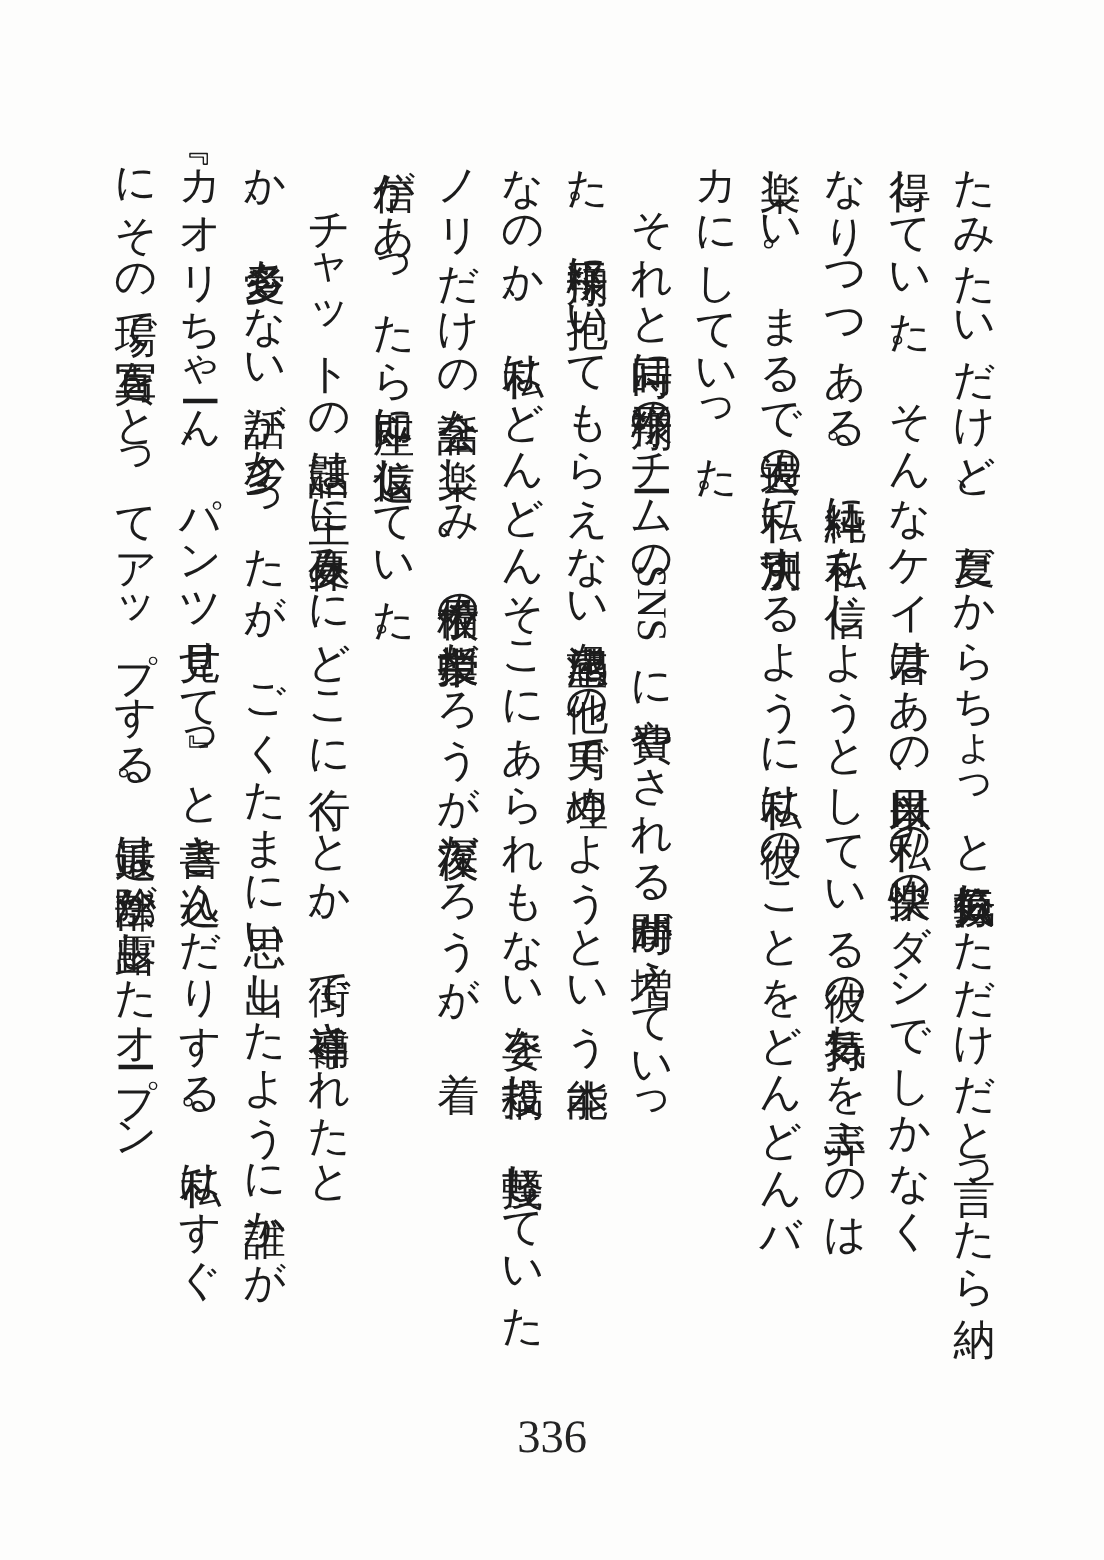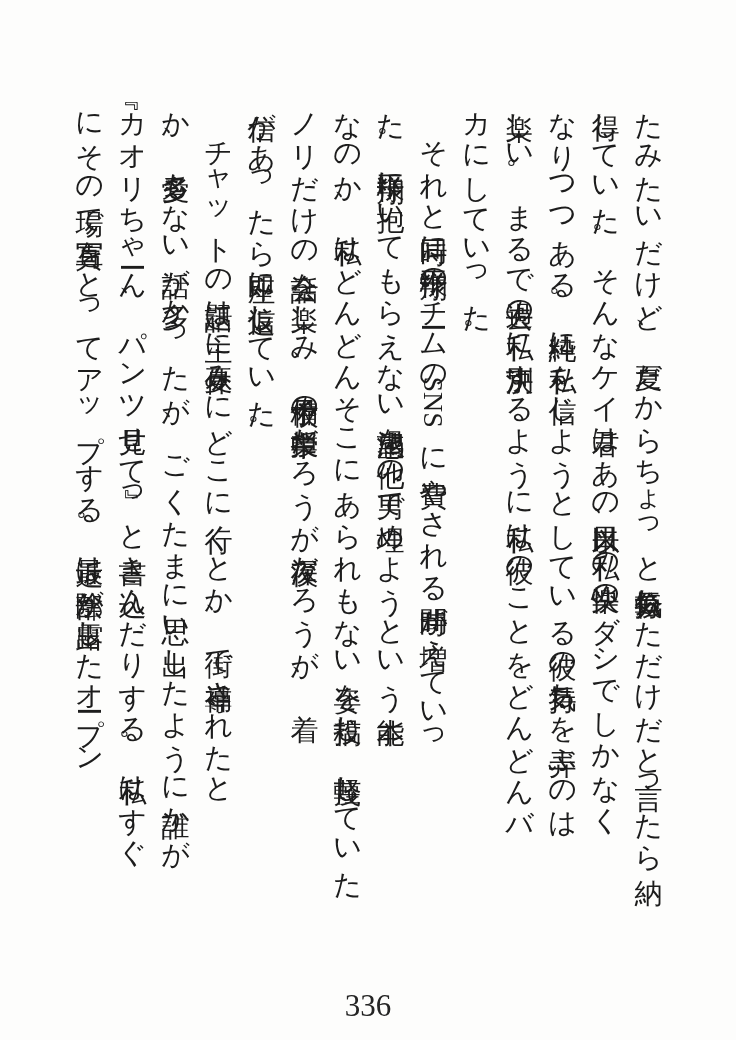--- a/index.html
+++ b/index.html
@@ -27,21 +27,21 @@
     line-height: 43px;
     letter-spacing: 0;
   }
   .text-column {
     white-space: nowrap;
   }
   .page-number {
     position: absolute;
     left: 0;
     right: 0;
-    top: 988px;
+    top: 940px;
     text-align: center;
     font-size: 31px;
     color: #242424;
     font-family: "Liberation Serif", "DejaVu Serif", serif;
   }
 </style>
 </head>
 <body>
 
 <div class="book-page">

